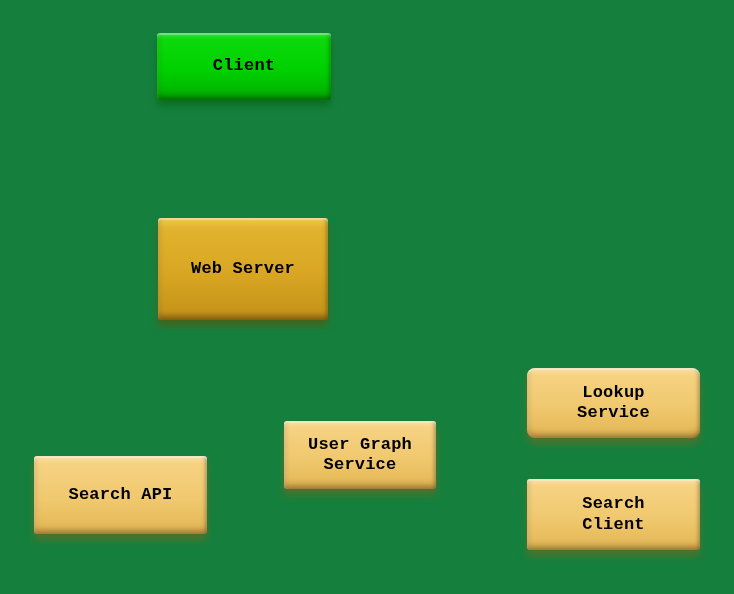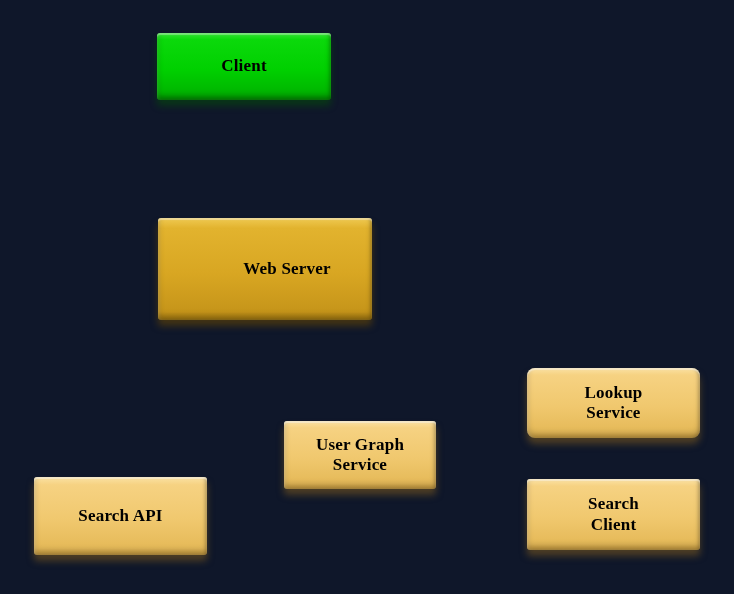--- a/index.html
+++ b/index.html
@@ -4,23 +4,23 @@
 <style>
   html, body {
     margin: 0;
     padding: 0;
     background: #000000;
   }
   .stage {
     position: relative;
     width: 734px;
     height: 594px;
-    background: #0f172a;
+    background: #15803d;
     overflow: hidden;
-    font-family: Liberation Serif, serif;
+    font-family: Liberation Mono, monospace;
   }
   .node {
     position: absolute;
     display: flex;
     align-items: center;
     justify-content: center;
     text-align: center;
     color: #000000;
     font-weight: 700;
     font-size: 17px;
@@ -42,37 +42,36 @@
   }
   
   .node--gold {
     background: linear-gradient(180deg, #f0ca52 0%, #e2b32e 10%, #d8a622 55%, #c6951a 92%, #b08312 100%);
     box-shadow:
       inset 0 2px 1px rgba(255,255,255,0.40),
       inset 0 -4px 6px rgba(0,0,0,0.28),
       inset 2px 0 3px rgba(255,255,255,0.12),
       inset -2px 0 3px rgba(0,0,0,0.15),
       0 6px 7px rgba(110,75,0,0.55);
-    padding-left: 44px;
   }
   
   .node--tan {
     background: linear-gradient(180deg, #fbe2a4 0%, #f6d282 10%, #f0c86e 55%, #e5b958 92%, #d5a643 100%);
     box-shadow:
       inset 0 2px 1px rgba(255,255,255,0.45),
       inset 0 -4px 6px rgba(0,0,0,0.25),
       inset 2px 0 3px rgba(255,255,255,0.15),
       inset -2px 0 3px rgba(0,0,0,0.15),
       0 6px 7px rgba(140,100,30,0.50);
   }
 
   
   .pos-client            { left: 157px; top: 33px;  width: 174px; height: 67px;  }
   .pos-web-server        { left: 158px; top: 218px; width: 170px; height: 102px; }
-  .pos-search-api        { left: 34px;  top: 456px; width: 173px; height: 78px; margin-top: 21px; }
+  .pos-search-api        { left: 34px;  top: 456px; width: 173px; height: 78px; }
   .pos-user-graph-service{ left: 284px; top: 421px; width: 152px; height: 68px;  }
   .pos-lookup-service    { left: 527px; top: 368px; width: 173px; height: 70px; border-radius: 8px;  }
   .pos-person-server     { left: 527px; top: 479px; width: 173px; height: 71px;  }
 </style>
 </head>
 <body>
 
 <div class="stage">
 
   <div class="node node--green pos-client">

